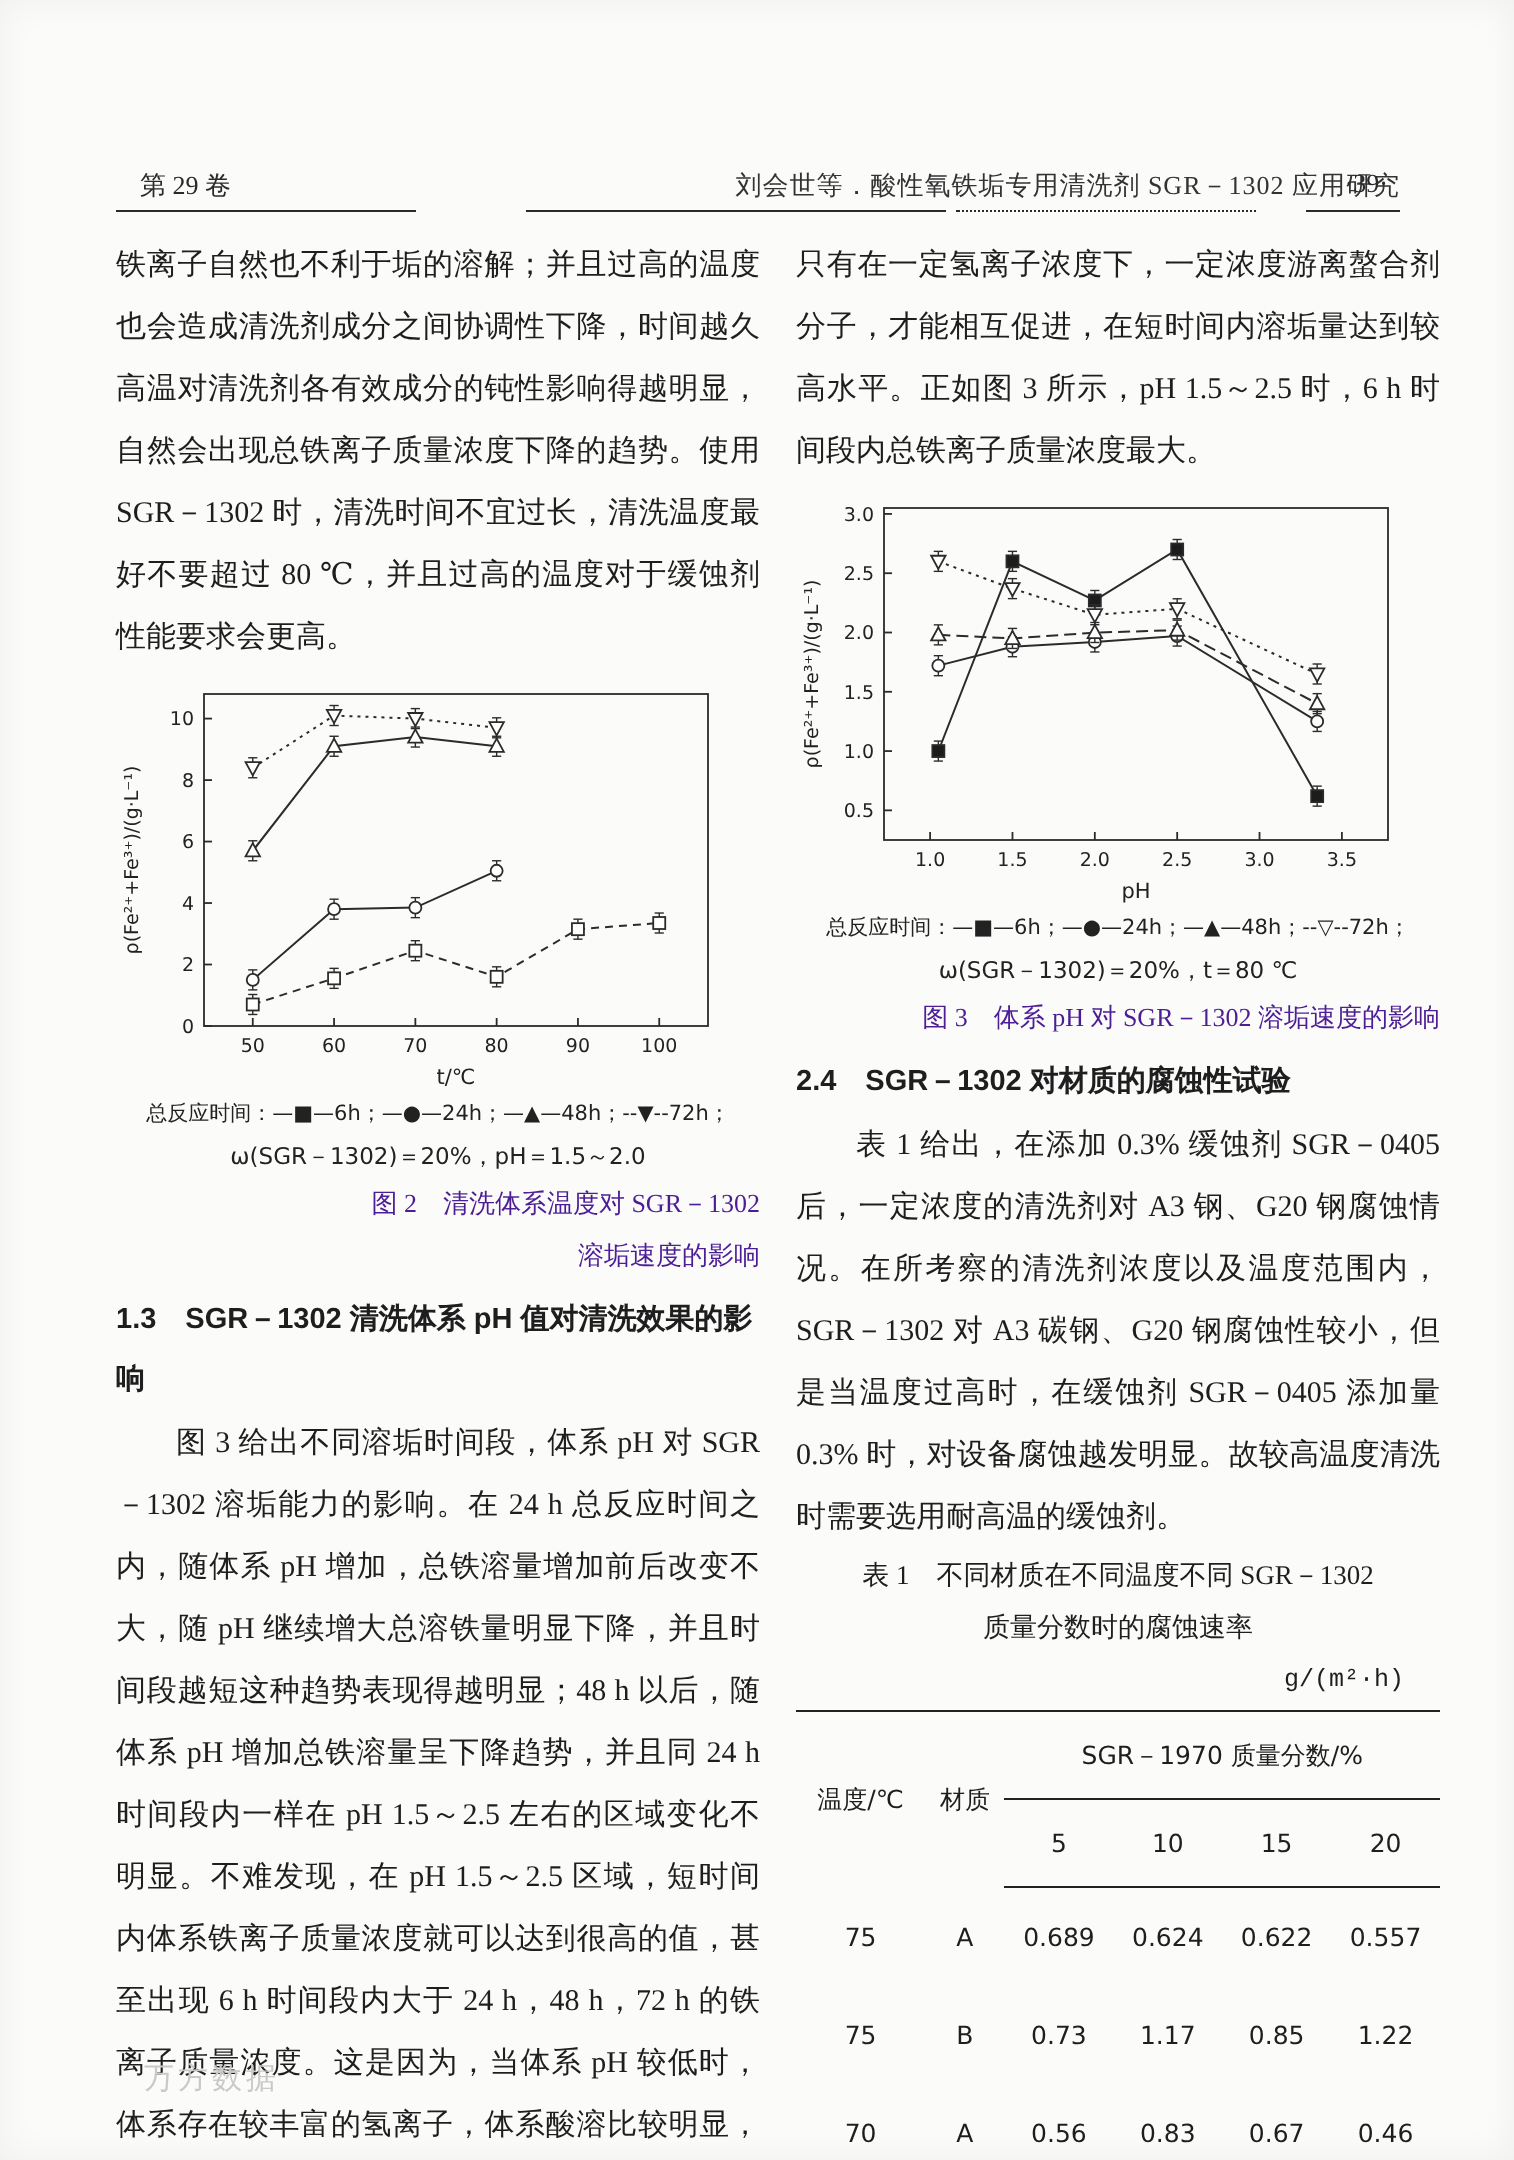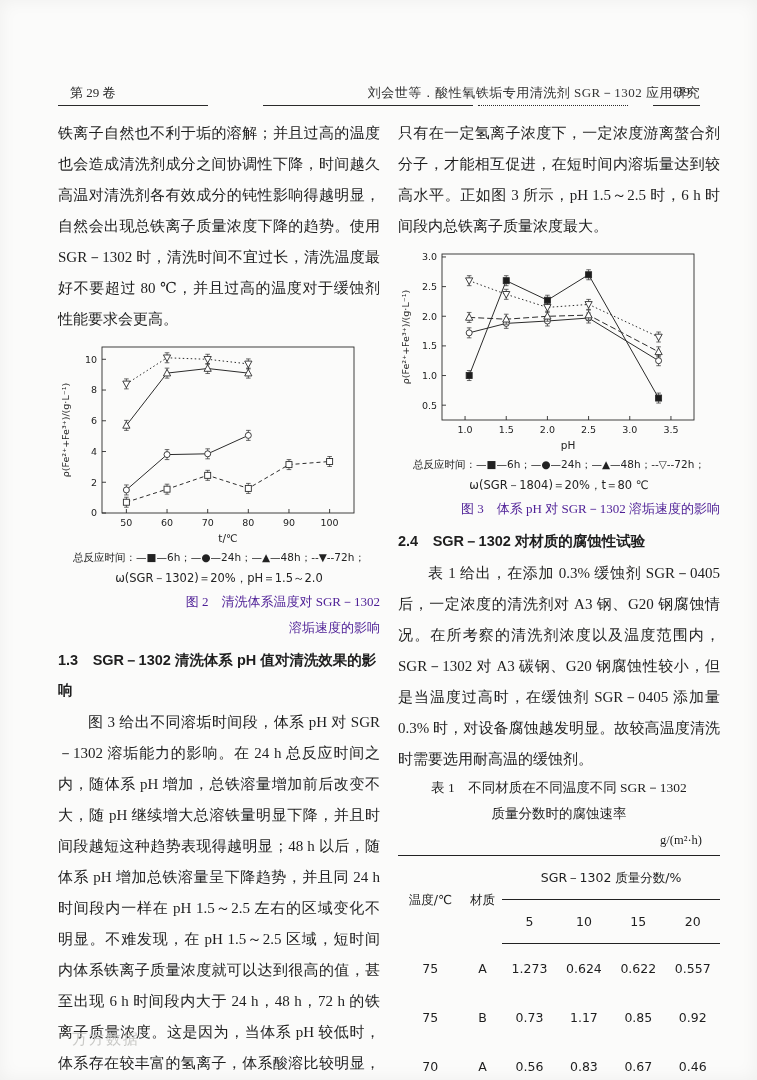--- a/index.html
+++ b/index.html
@@ -37,21 +37,21 @@
   .chart-box{width:308px;height:208px;}
   .chart-box svg{display:block;}
   .fig-legend{font-size:10.5px;line-height:20px;text-align:center;color:#222;
     font-family:"DejaVu Sans",sans-serif;letter-spacing:0;white-space:nowrap;}
   .fig-cond{font-size:11.5px;line-height:22px;text-align:center;color:#222;
     font-family:"DejaVu Sans",sans-serif;}
   .fig-caption{font-size:13px;line-height:26px;text-align:right;color:#4c1d95;}
   
   .tbl-caption{font-size:13.5px;line-height:26px;text-align:center;margin-top:0;}
   .tbl-unit{font-size:12.5px;text-align:right;padding-right:18px;line-height:26px;
-    font-family:Liberation Serif, serif;}
+    font-family:Liberation Mono, monospace;}
   table.data{width:100%;border-collapse:collapse;font-size:12.5px;
     font-family:"DejaVu Sans",sans-serif;margin-top:2px;}
   table.data th,table.data td{text-align:center;padding:6px 2px;font-weight:normal;}
   table.data thead tr:first-child th{border-top:1.6px solid #222;}
   .grp-h{border-bottom:1px solid #222;}
   table.data thead tr:last-child th{border-bottom:1px solid #222;}
   table.data tbody tr:last-child td{border-bottom:1.6px solid #222;}
   table.data td{padding:9px 2px;}
   
   .watermark{position:absolute;left:72px;top:1030px;font-size:15px;color:#c9c9c6;
@@ -306,61 +306,61 @@
           <line x1="188.28823529411764" y1="53.392857142857125" x2="192.88823529411766" y2="53.392857142857125" stroke="#2b2b2b" stroke-width="0.7"></line>
           <line x1="188.28823529411764" y1="63.392857142857125" x2="192.88823529411766" y2="63.392857142857125" stroke="#2b2b2b" stroke-width="0.7"></line>
           <polygon points="190.58823529411765,62.19285714285712 186.98823529411766,55.59285714285713 194.18823529411765,55.59285714285713" fill="#ffffff" stroke="#2b2b2b" stroke-width="0.9"></polygon>
           <line x1="260.5882352941177" y1="86" x2="260.5882352941177" y2="96" stroke="#2b2b2b" stroke-width="0.7"></line>
           <line x1="258.28823529411767" y1="86" x2="262.8882352941177" y2="86" stroke="#2b2b2b" stroke-width="0.7"></line>
           <line x1="258.28823529411767" y1="96" x2="262.8882352941177" y2="96" stroke="#2b2b2b" stroke-width="0.7"></line>
           <polygon points="260.5882352941177,94.8 256.98823529411766,88.2 264.1882352941177,88.2" fill="#ffffff" stroke="#2b2b2b" stroke-width="0.9"></polygon>
         </svg>
       </div>
     <div class="fig-legend">总反应时间：—■—6h；—●—24h；—▲—48h；--▽--72h；</div>
-    <div class="fig-cond">ω(SGR－1804)＝20%，t＝80 ℃</div>
+    <div class="fig-cond">ω(SGR－1302)＝20%，t＝80 ℃</div>
     <div class="fig-caption">图 3　体系 pH 对 SGR－1302 溶垢速度的影响</div>
   </div>
 
   <div class="sec-heading">2.4　SGR－1302 对材质的腐蚀性试验</div>
   <p class="body-par indent">表 1 给出，在添加 0.3% 缓蚀剂 SGR－0405 后，一定浓度的清洗剂对 A3 钢、G20 钢腐蚀情况。在所考察的清洗剂浓度以及温度范围内，SGR－1302 对 A3 碳钢、G20 钢腐蚀性较小，但是当温度过高时，在缓蚀剂 SGR－0405 添加量 0.3% 时，对设备腐蚀越发明显。故较高温度清洗时需要选用耐高温的缓蚀剂。</p>
 
   <div class="tbl-caption">表 1　不同材质在不同温度不同 SGR－1302</div>
   <div class="tbl-caption" style="margin-top:0;">质量分数时的腐蚀速率</div>
   <div class="tbl-unit">g/(m²·h)</div>
 
   <table class="data">
     <thead>
       <tr>
         <th rowspan="2">温度/℃</th>
         <th rowspan="2">材质</th>
-        <th colspan="4" class="grp-h">SGR－1302 质量分数/%</th>
+        <th colspan="4" class="grp-h">SGR－1970 质量分数/%</th>
       </tr>
       <tr>
           <th>5</th>
           <th>10</th>
           <th>15</th>
           <th>20</th>
         </tr>
     </thead>
     <tbody>
         <tr>
           <td>75</td>
           <td>A</td>
-          <td>1.273</td>
+          <td>0.689</td>
           <td>0.624</td>
           <td>0.622</td>
           <td>0.557</td>
         </tr>
         <tr>
           <td>75</td>
           <td>B</td>
           <td>0.73</td>
           <td>1.17</td>
           <td>0.85</td>
-          <td>0.92</td>
+          <td>1.22</td>
         </tr>
         <tr>
           <td>70</td>
           <td>A</td>
           <td>0.56</td>
           <td>0.83</td>
           <td>0.67</td>
           <td>0.46</td>
         </tr>
       </tbody>

